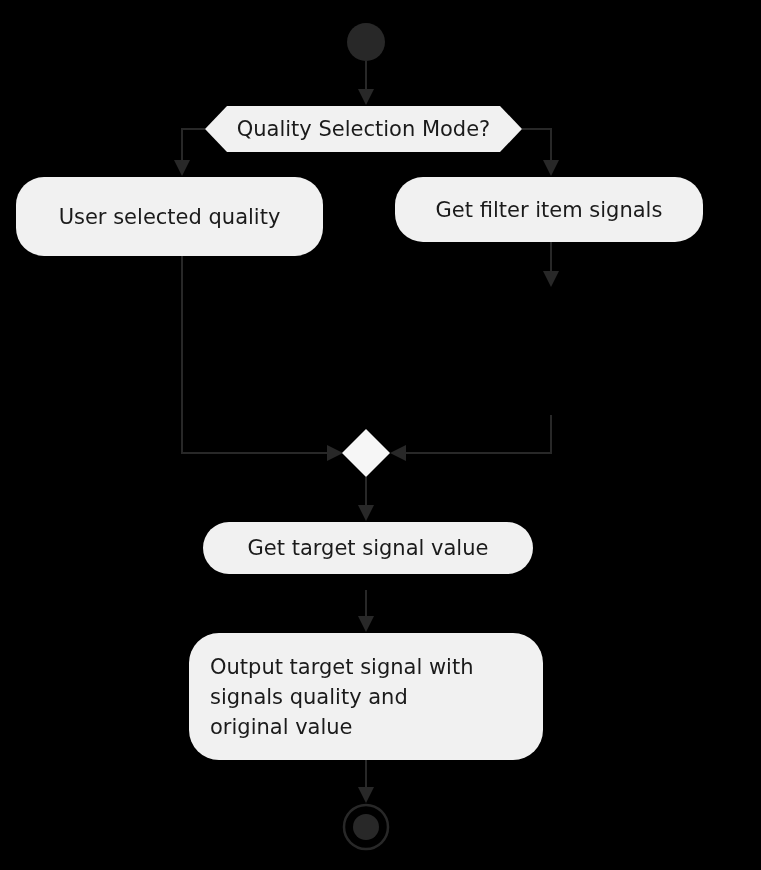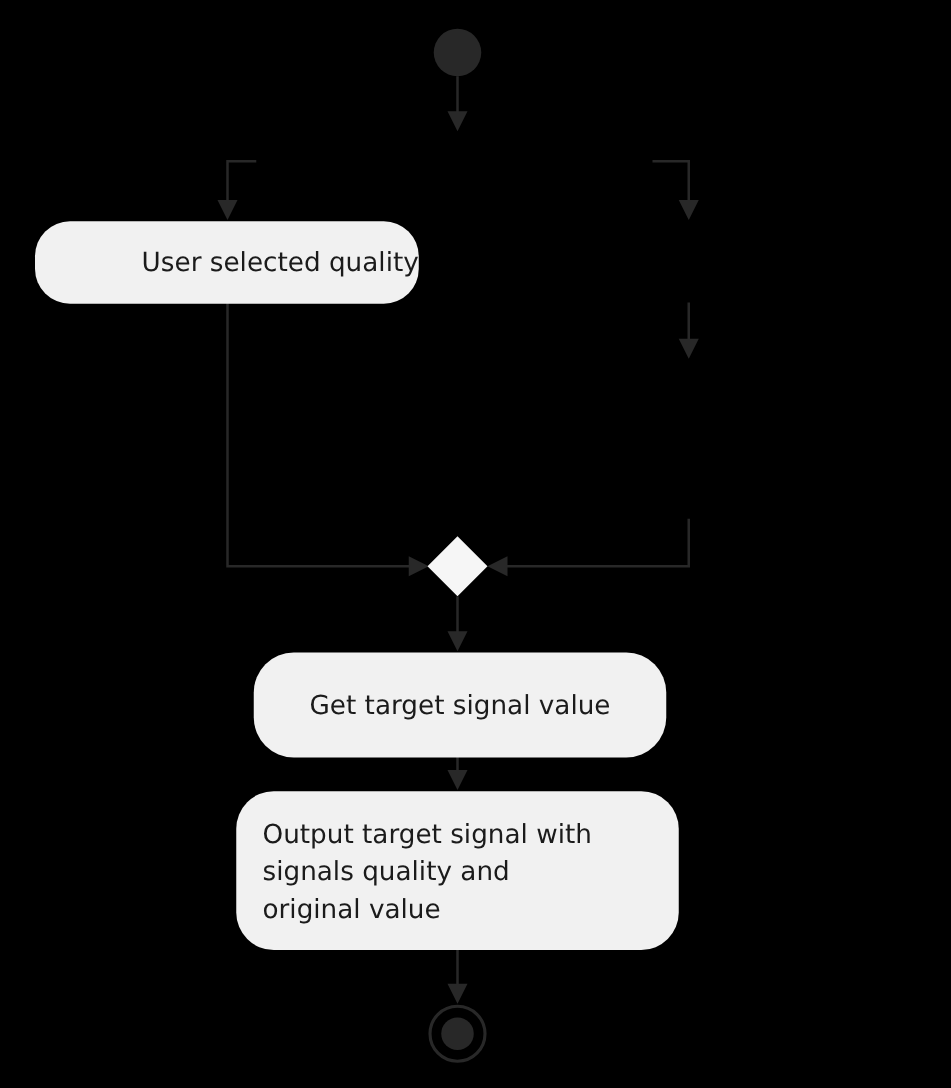--- a/index.html
+++ b/index.html
@@ -36,24 +36,24 @@
     box-sizing: border-box;
     text-align: center;
   }
   .node span { white-space: pre-line; }
   .node.align-left { justify-content: flex-start; text-align: left; }
   .hex {
     left: 205px; top: 106px; width: 317px; height: 46px;
     clip-path: polygon(22px 0, calc(100% - 22px) 0, 100% 50%,
                        calc(100% - 22px) 100%, 22px 100%, 0 50%);
   }
-  .box-user      { left: 28px;  top: 177px; width: 307px; height: 66px;  border-radius: 28px; justify-content: flex-end; }
+  .box-user      { left: 16px;  top: 177px; width: 307px; height: 79px;  border-radius: 28px; }
   .box-getfilter { left: 395px; top: 177px; width: 308px; height: 65px;  border-radius: 28px; }
   .box-find      { left: 407px; top: 288px; width: 288px; height: 127px; border-radius: 30px; padding: 0 12px 0 20px; }
-  .box-gettarget { left: 203px; top: 522px; width: 330px; height: 84px;  border-radius: 32px; }
+  .box-gettarget { left: 203px; top: 522px; width: 330px; height: 52px;  border-radius: 32px; }
   .box-output    { left: 189px; top: 633px; width: 354px; height: 127px; border-radius: 30px; padding: 0 12px 0 21px; }
 </style>
 </head>
 <body>
 
 <div class="canvas">
 
   <svg class="layer" width="761" height="870" viewBox="0 0 761 870">
 
     <circle cx="366" cy="42" r="19" class="terminal-fill"></circle>
@@ -104,25 +104,31 @@
       <path class="line" d="M366 760 L366 789"></path>
       <polygon class="head" points="366,803 358,787 374,787"></polygon>
     </g>
 
     <g>
       <circle cx="366" cy="827" r="22" class="terminal-ring"></circle>
       <circle cx="366" cy="827" r="13" class="terminal-fill"></circle>
     </g>
   </svg>
 
+  <div class="node hex">
+    <span>Quality Selection Mode?</span>
+  </div>
 
   <div class="node box-user">
     <span>User selected quality</span>
   </div>
 
+  <div class="node box-getfilter">
+    <span>Get filter item signals</span>
+  </div>
 
 
   <div class="node box-gettarget">
     <span>Get target signal value</span>
   </div>
 
   <div class="node box-output align-left">
     <span>Output target signal with
 signals quality and
 original value</span>

